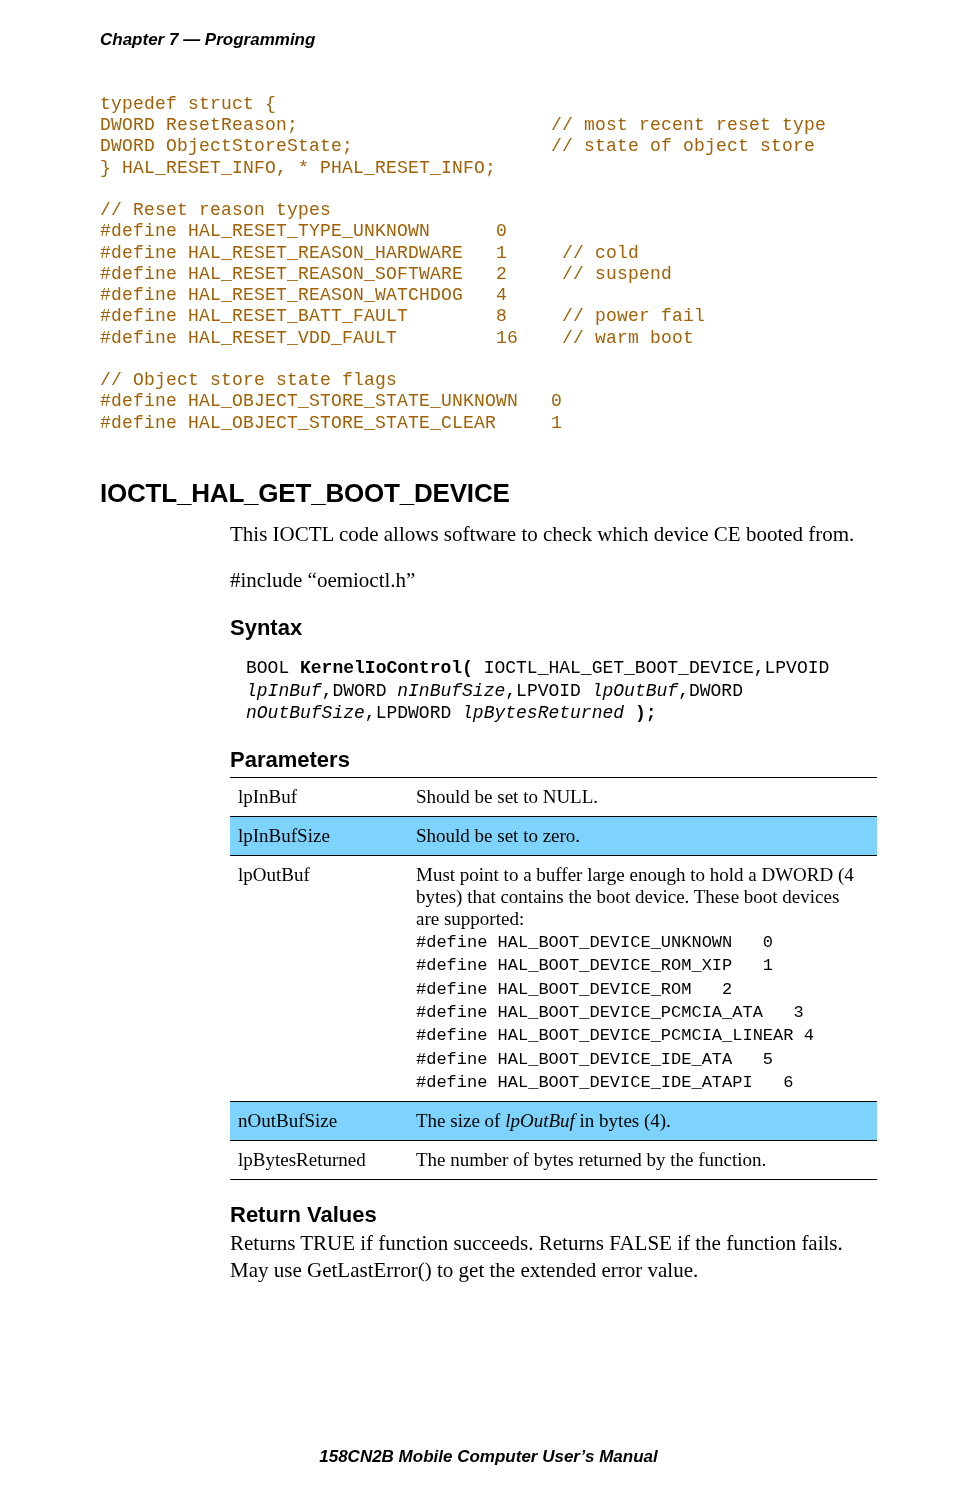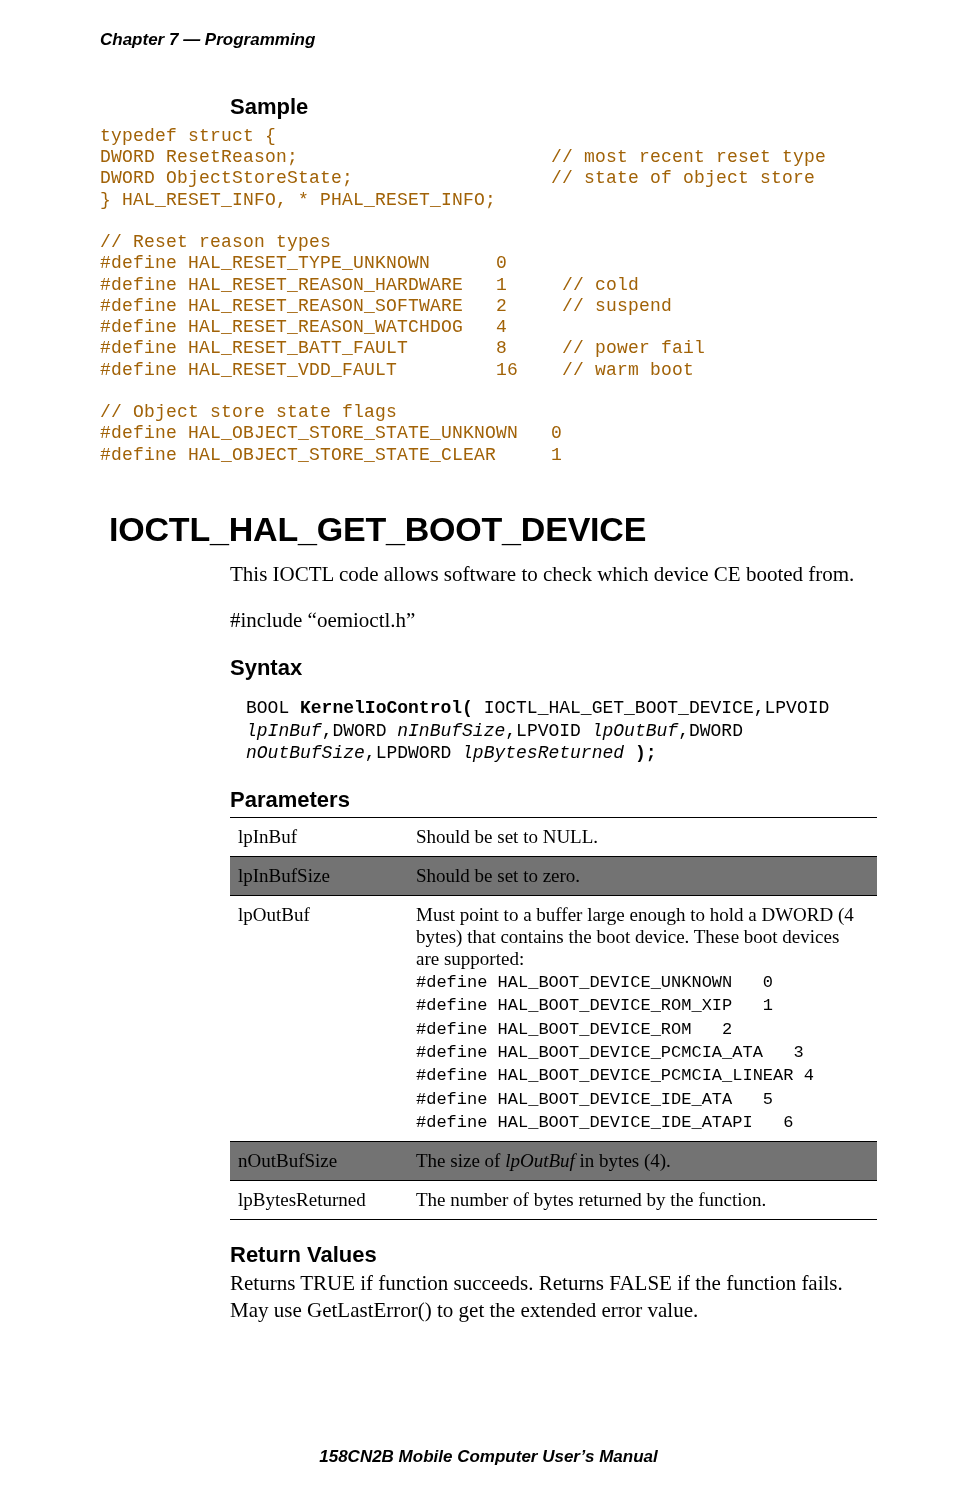--- a/index.html
+++ b/index.html
@@ -38,22 +38,22 @@
     font-size: 18px;
     line-height: 1.18;
     white-space: pre;
     color: #a16207;
     margin: 0;
     letter-spacing: 0.2px;
   }
   h2.section {
     font-family: "Helvetica Neue", Helvetica, Arial, sans-serif;
     font-weight: 800;
-    font-size: 34px;
-    margin: 44px 0 12px 9px;
+    font-size: 26px;
+    margin: 44px 0 12px 0;
     letter-spacing: -0.2px;
   }
   .indented {
     margin-left: 130px;
   }
   .body-text {
     font-family: "Adobe Garamond Pro", Garamond, "Times New Roman", serif;
     font-size: 21px;
     line-height: 1.25;
     margin: 0 0 20px 0;
@@ -82,21 +82,21 @@
   }
   table.params td {
     border-top: 1px solid #000;
     border-bottom: 1px solid #000;
     padding: 8px 10px 8px 8px;
     vertical-align: top;
   }
   table.params tr:first-child td { border-top: 1.5px solid #000; }
   table.params tr:last-child td  { border-bottom: 1.5px solid #000; }
   table.params td.name { width: 160px; }
-  table.params tr.shade td { background: #737373; }
+  table.params tr.shade td { background: #7dd3fc; }
   table.params .mono {
     font-family: "Courier New", Courier, monospace;
     font-size: 17px;
     white-space: pre;
     line-height: 1.2;
   }
   table.params .ital { font-style: italic; }
   .footer {
     position: absolute;
     left: 100px;
@@ -110,21 +110,20 @@
     font-size: 17px;
   }
 </style>
 </head>
 <body>
 
 <div class="page">
 
   <div class="running-head">Chapter 7 — Programming</div>
 
-  <div class="sample-heading">Sample</div>
   <pre class="codeblock">typedef struct {
 DWORD ResetReason;                       // most recent reset type
 DWORD ObjectStoreState;                  // state of object store
 } HAL_RESET_INFO, * PHAL_RESET_INFO;
 
 // Reset reason types
 #define HAL_RESET_TYPE_UNKNOWN      0
 #define HAL_RESET_REASON_HARDWARE   1     // cold
 #define HAL_RESET_REASON_SOFTWARE   2     // suspend
 #define HAL_RESET_REASON_WATCHDOG   4

